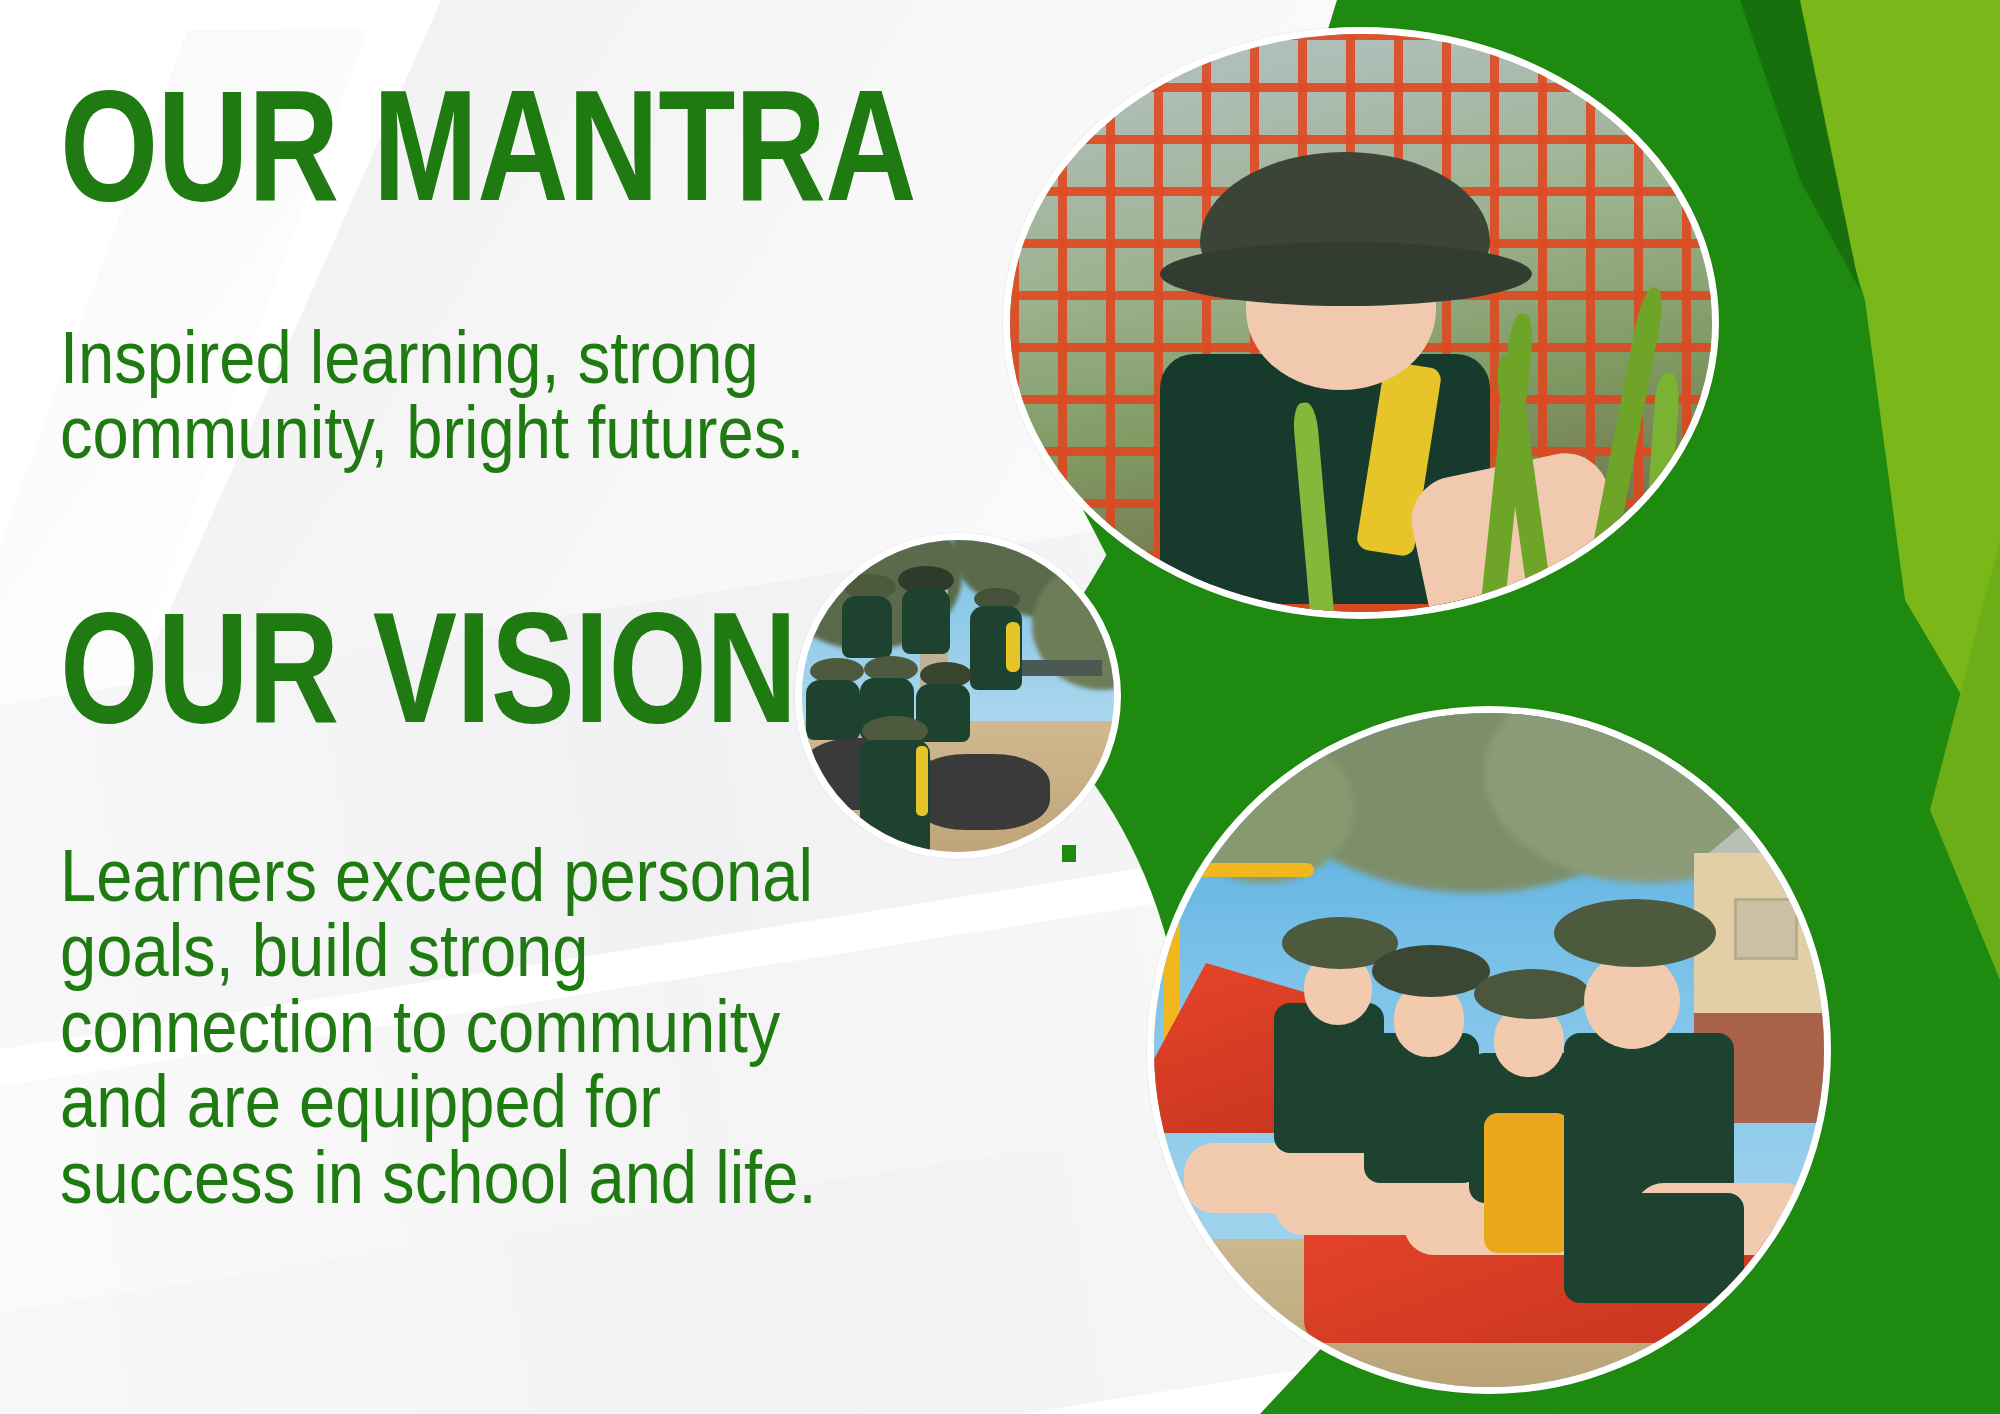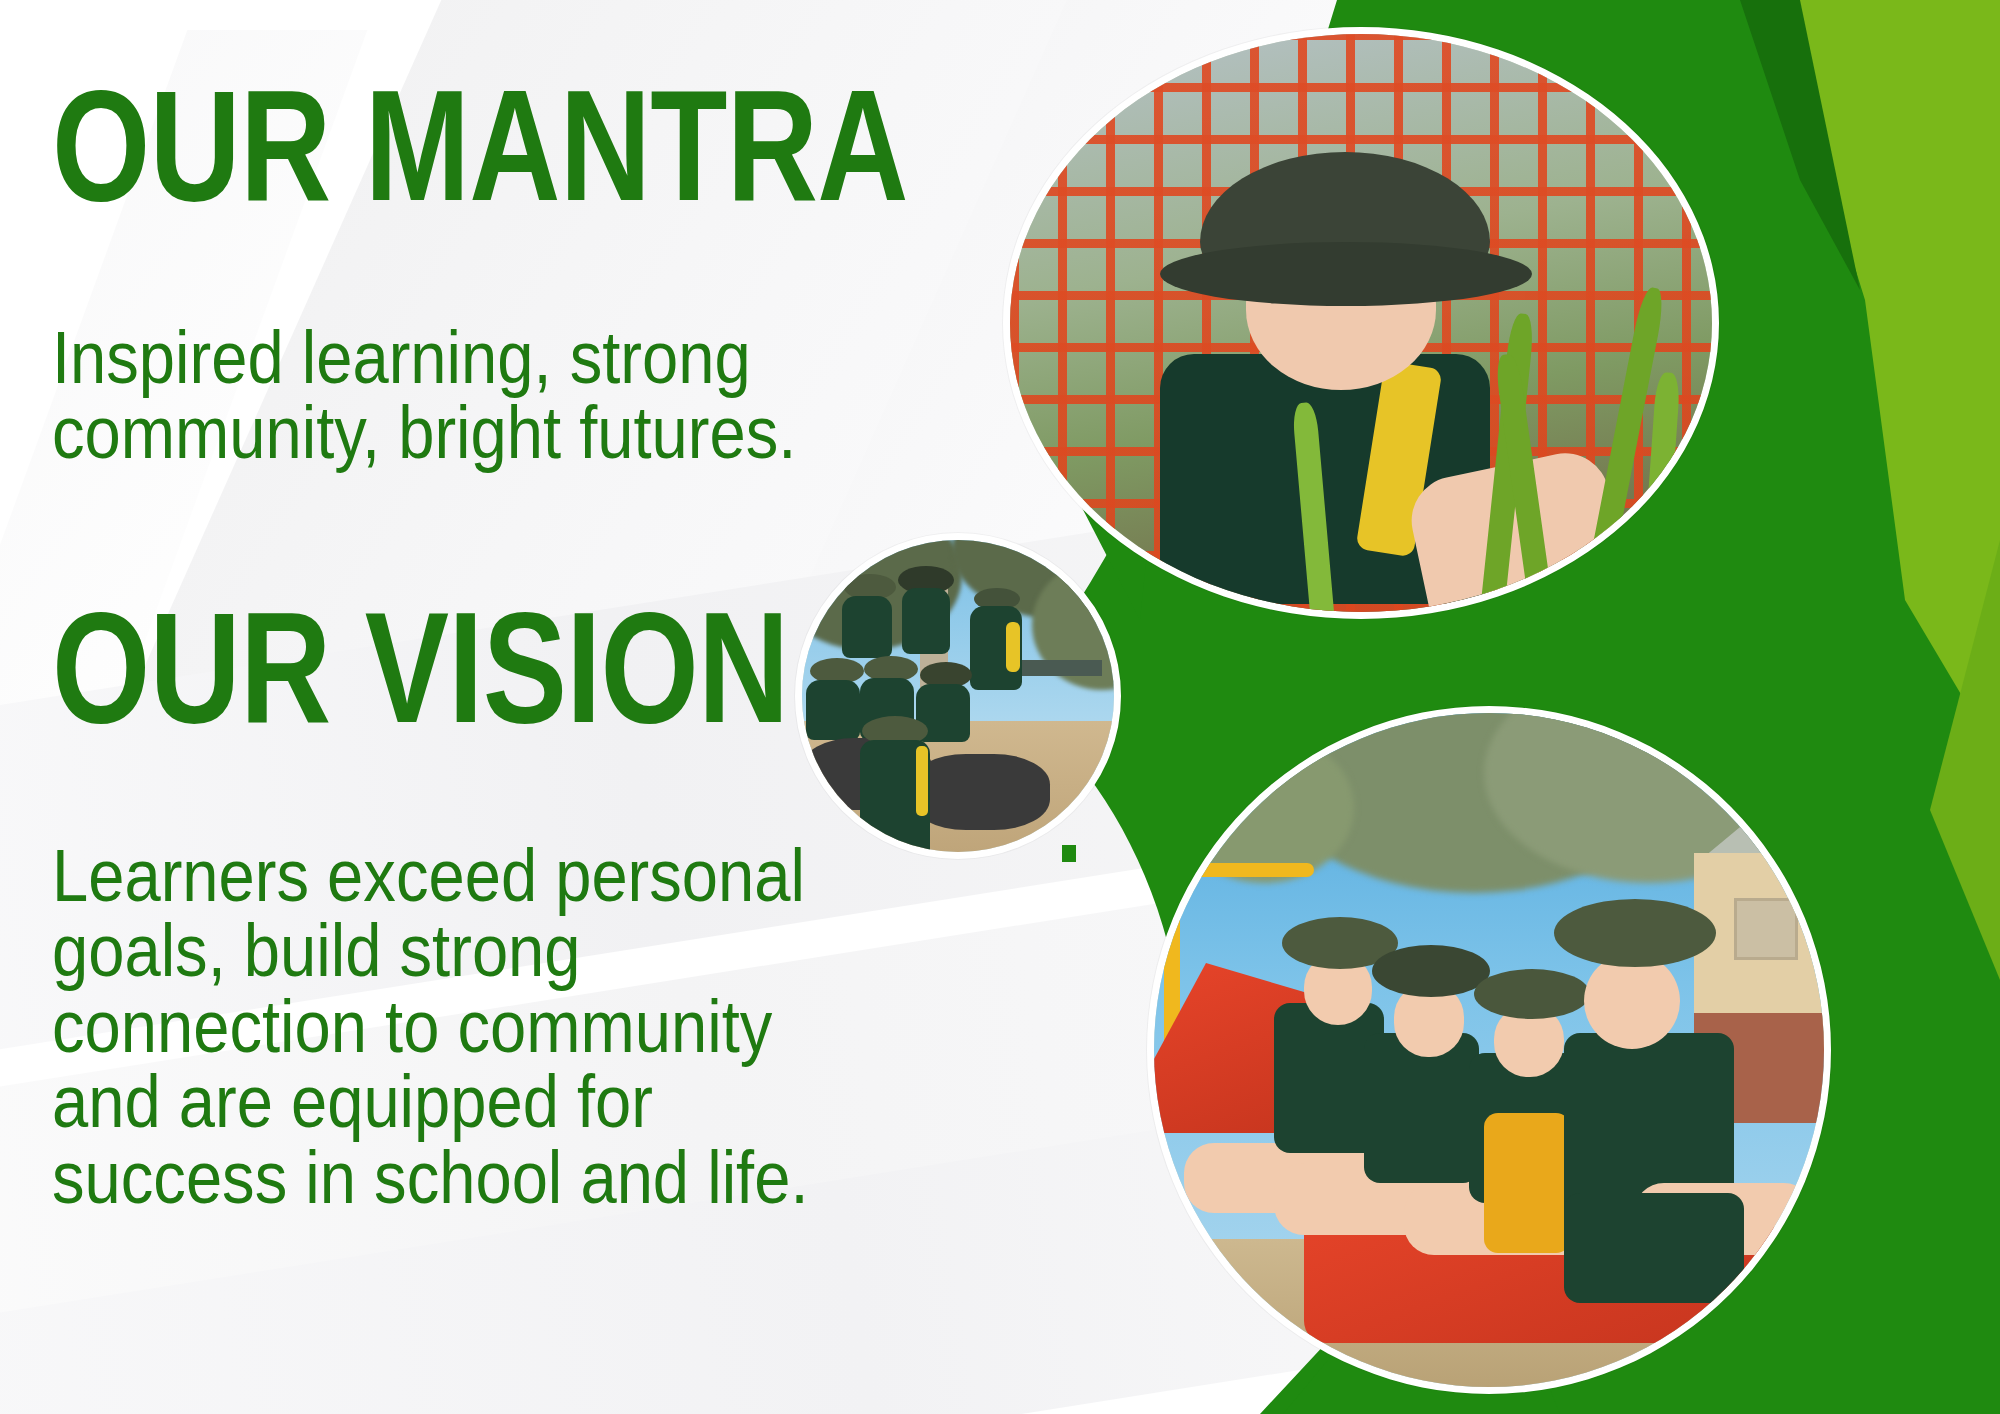--- a/index.html
+++ b/index.html
@@ -73,21 +73,21 @@
     position: absolute;
     inset: 0;
     z-index: 1;
     pointer-events: none;
   }
   .green-panel svg { display: block; width: 2000px; height: 1414px; }
 
   
   .text-col {
     position: absolute;
-    left: 52px;
+    left: 60px;
     top: 0;
     width: 1000px;
     height: 1414px;
     z-index: 3;
   }
 
   .heading {
     font-family: "Liberation Sans Narrow", "Liberation Sans", "DejaVu Sans", sans-serif;
     font-weight: 700;
     color: #1f7a11;

